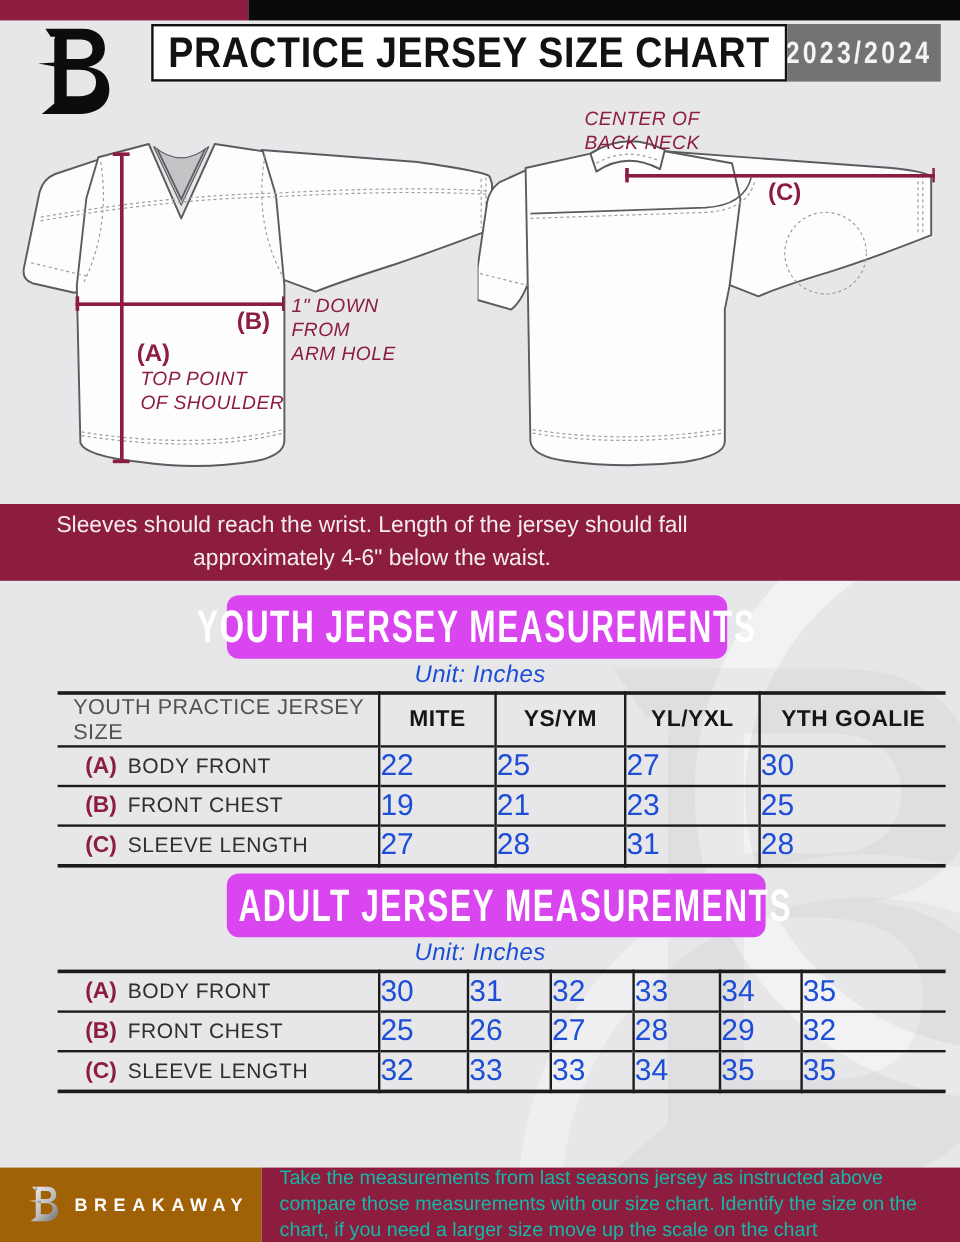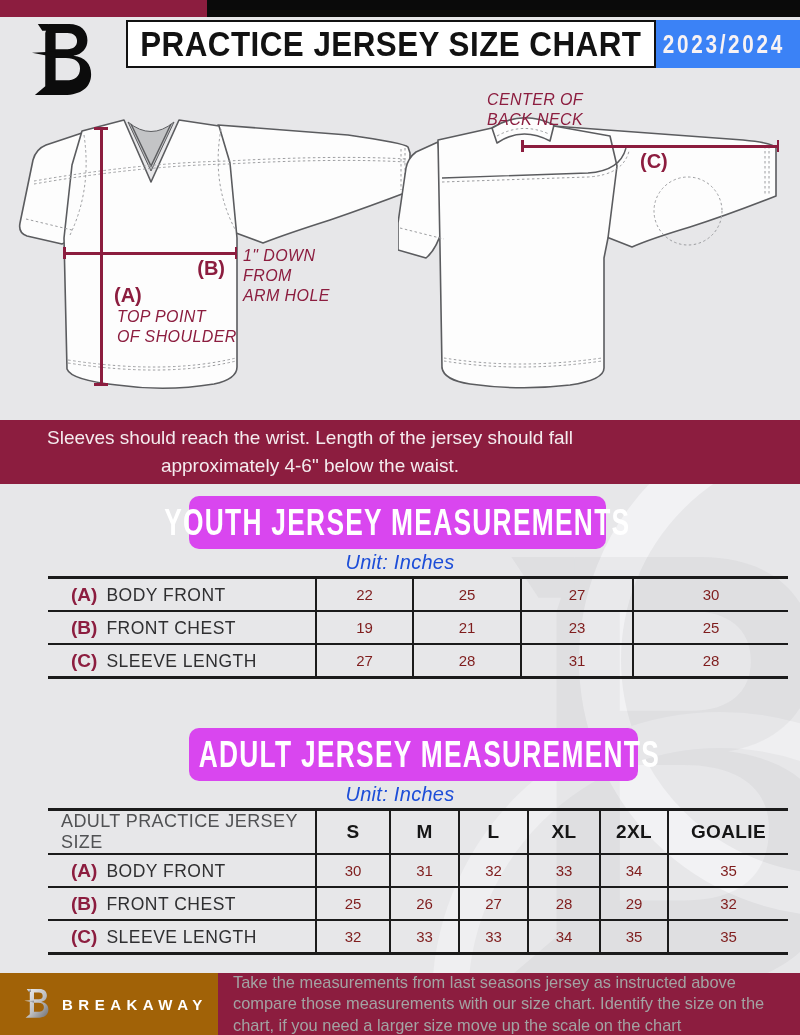--- a/index.html
+++ b/index.html
@@ -18,22 +18,22 @@
   .title-box{
     left:126px;top:20px;width:530px;height:48px;background:#FFFFFF;
     border:2px solid #111;box-sizing:border-box;display:flex;align-items:center;justify-content:center;
     z-index:3;
   }
   .title-box span{
     font-size:33px;font-weight:800;color:#121212;letter-spacing:.5px;white-space:nowrap;
     display:inline-block;transform:scale(.95,1.08);
   }
   .season-box{
-    left:656px;top:20px;width:144px;height:48px;background:#3b82f6;
-    display:flex;align-items:center;justify-content:flex-start;z-index:2;
+    left:656px;top:20px;width:128px;height:48px;background:#737373;
+    display:flex;align-items:center;justify-content:flex-end;z-index:2;
   }
   .season-box span{
     color:#F7F2F4;font-size:23px;font-weight:700;letter-spacing:3px;white-space:nowrap;
     display:inline-block;transform:scale(.9,1.12);
   }
 
   
   .mline{background:#8C1D3F;z-index:5;}
   .mkey{color:#8C1D3F;font-weight:800;font-size:20px;z-index:5;}
   .mtxt{
@@ -71,29 +71,29 @@
   td{padding:0;}
   td + td{border-left:2.2px solid #1B1B1B;}
   tr + tr td{border-top:2.5px solid #1B1B1B;}
   tr.head td{height:35px;}
   tr.data td{height:31px;}
   td.rowhead{padding-left:13px;color:#515254;font-size:18px;letter-spacing:.4px;}
   td.colhead{text-align:center;font-weight:700;color:#161616;font-size:19px;letter-spacing:.4px;}
   td.labelcell{padding-left:23px;}
   td.labelcell .key{color:#8C1D3F;font-weight:800;font-size:19px;margin-right:9px;}
   td.labelcell .lbl{color:#2F2F31;font-size:17.5px;letter-spacing:.5px;}
-  td.val{text-align:center;color:#7f1d1d;font-size:15px;}
+  td.val{color:#1d4ed8;font-size:25px;}
 
   
   .foot-black{left:0;top:973px;width:218px;height:62px;background:#a16207;
     display:flex;align-items:center;z-index:2;}
   .foot-maroon{left:218px;top:973px;width:582px;height:62px;background:#8C1D3F;
     display:flex;align-items:center;z-index:2;}
   .brandword{color:#FFFFFF;font-size:15px;font-weight:700;letter-spacing:5.5px;margin-left:10px;white-space:nowrap;}
-  .footnote{color:#a3a3a3;font-size:16.4px;line-height:1.32;padding:0 5px 0 15px;max-width:565px;}
+  .footnote{color:#14b8a6;font-size:16.4px;line-height:1.32;padding:0 5px 0 15px;max-width:565px;}
 
   .watermark{z-index:0;opacity:.05;}
   .swirl{z-index:0;}
   svg{display:block;}
 </style>
 </head>
 <body>
 
 <svg class="abs swirl" style="left:0;top:430px;" width="800" height="605" viewBox="0 0 800 605" fill="none">
   <circle cx="835" cy="230" r="235" stroke="#F2F2F4" stroke-width="42"></circle>
@@ -198,20 +198,27 @@
 <div class="abs sizetable" style="top:576px;">
   <table>
     <colgroup>
         <col style="width:268px">
         <col style="width:97px">
         <col style="width:108px">
         <col style="width:112px">
         <col style="width:155px">
       </colgroup>
     <tbody>
+      <tr class="head">
+        <td class="rowhead">YOUTH PRACTICE JERSEY SIZE</td>
+        <td class="colhead">MITE</td>
+        <td class="colhead">YS/YM</td>
+        <td class="colhead">YL/YXL</td>
+        <td class="colhead">YTH GOALIE</td>
+      </tr>
       <tr class="data">
         <td class="labelcell"><span class="key">(A)</span><span class="lbl">BODY FRONT</span></td>
         <td class="val">22</td>
         <td class="val">25</td>
         <td class="val">27</td>
         <td class="val">30</td>
       </tr>
       <tr class="data">
         <td class="labelcell"><span class="key">(B)</span><span class="lbl">FRONT CHEST</span></td>
         <td class="val">19</td>
@@ -240,29 +247,20 @@
     <colgroup>
         <col style="width:268px">
         <col style="width:74px">
         <col style="width:69px">
         <col style="width:69px">
         <col style="width:72px">
         <col style="width:68px">
         <col style="width:120px">
       </colgroup>
     <tbody>
-      <tr class="head">
-        <td class="rowhead">ADULT PRACTICE JERSEY SIZE</td>
-        <td class="colhead">S</td>
-        <td class="colhead">M</td>
-        <td class="colhead">L</td>
-        <td class="colhead">XL</td>
-        <td class="colhead">2XL</td>
-        <td class="colhead">GOALIE</td>
-      </tr>
       <tr class="data">
         <td class="labelcell"><span class="key">(A)</span><span class="lbl">BODY FRONT</span></td>
         <td class="val">30</td>
         <td class="val">31</td>
         <td class="val">32</td>
         <td class="val">33</td>
         <td class="val">34</td>
         <td class="val">35</td>
       </tr>
       <tr class="data">

